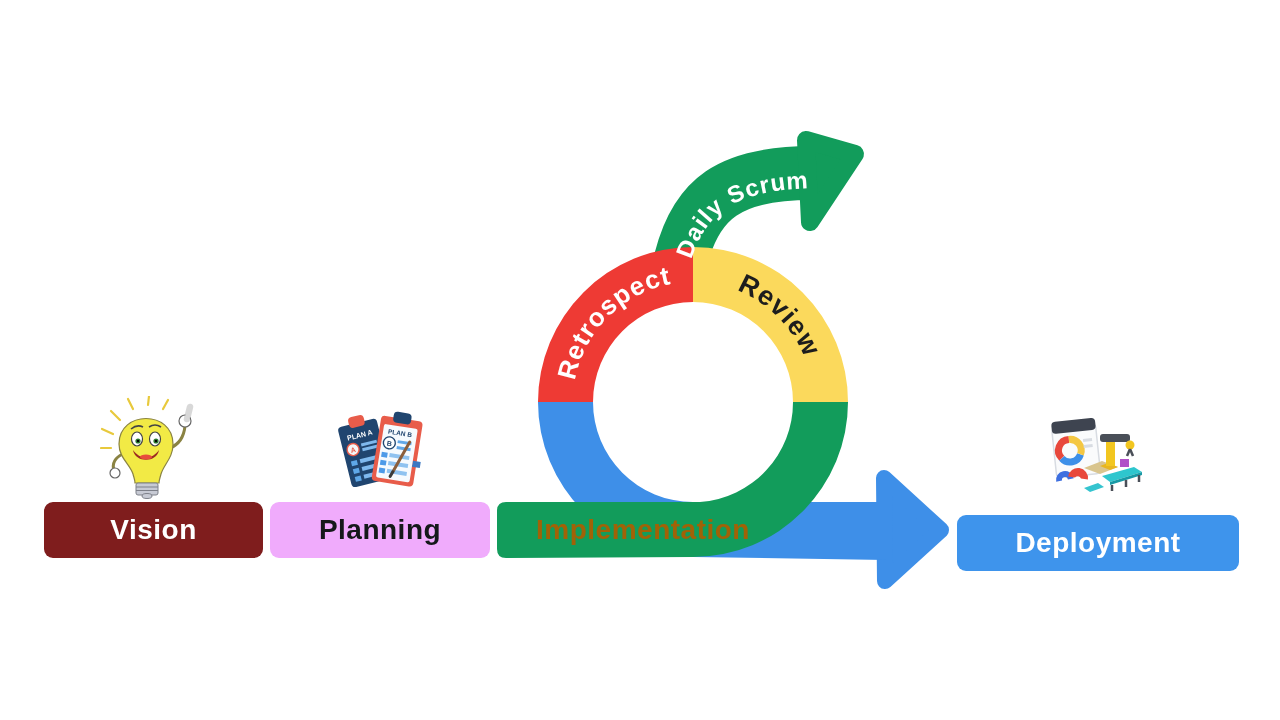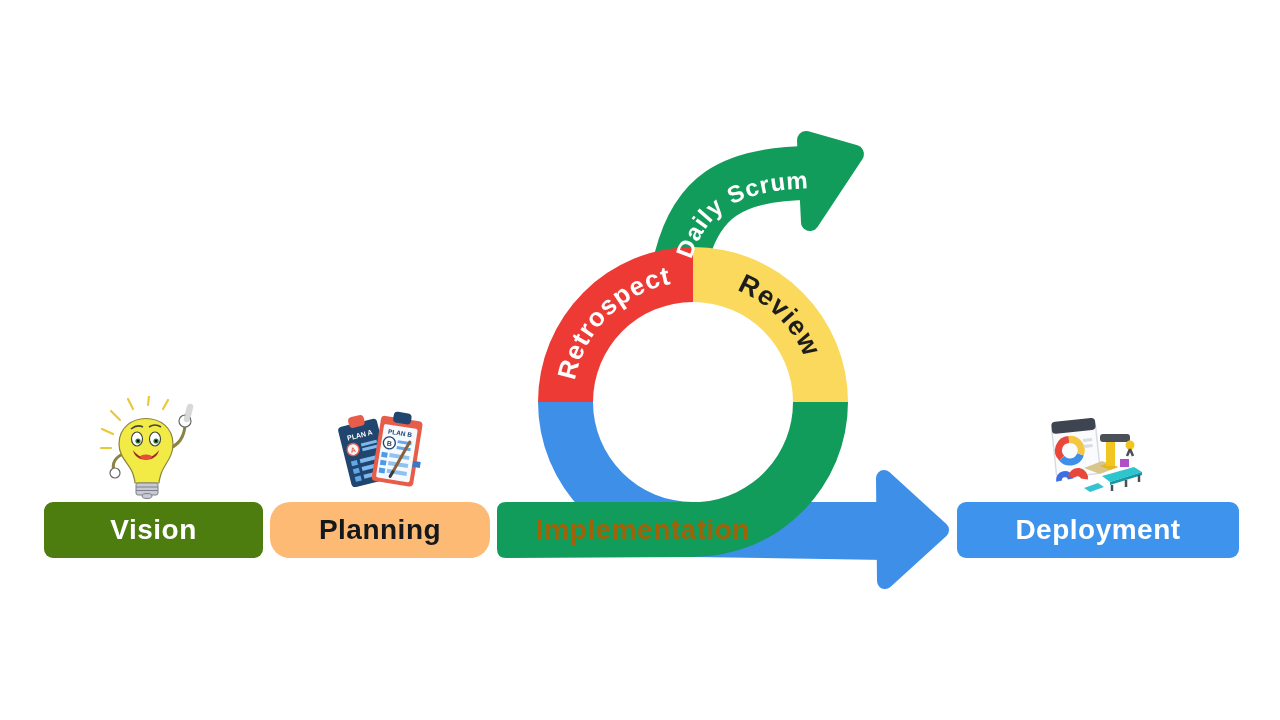--- a/index.html
+++ b/index.html
@@ -6,24 +6,24 @@
   #canvas{
     position:relative;width:1280px;height:720px;background:#ffffff;overflow:hidden;
     font-family:"Liberation Sans","DejaVu Sans",sans-serif;
   }
   #scrum-svg{position:absolute;left:0;top:0;}
   .stage-bar{
     position:absolute;top:502px;height:56px;border-radius:9px;
     display:flex;align-items:center;justify-content:center;
     font-weight:bold;font-size:28px;letter-spacing:.5px;
   }
-  #bar-vision{left:44px;width:219px;background:#4d7c0f;color:#ffffff;}
-  #bar-planning{left:270px;width:220px;background:#fdba74;color:#15181a;border-radius:20px;}
+  #bar-vision{left:44px;width:219px;background:#7f1d1d;color:#ffffff;}
+  #bar-planning{left:270px;width:220px;background:#f0abfc;color:#15181a;}
   #bar-implementation-label{left:497px;width:292px;background:transparent;color:#a16207;}
-  #bar-deployment{left:957px;width:282px;background:#3E94EC;color:#ffffff;}
+  #bar-deployment{left:957px;width:282px;background:#3E94EC;color:#ffffff;margin-top:13px;}
   .icon{position:absolute;}
   #icon-vision{left:100px;top:396px;}
   #icon-planning{left:330px;top:406px;}
   #icon-deployment{left:1044px;top:410px;}
   .arc-label{font-weight:bold;letter-spacing:1px;font-family:"Liberation Sans","DejaVu Sans",sans-serif;}
   .tiny-label{font-weight:bold;font-family:"Liberation Sans",sans-serif;}
 </style>
 </head>
 <body>
 

